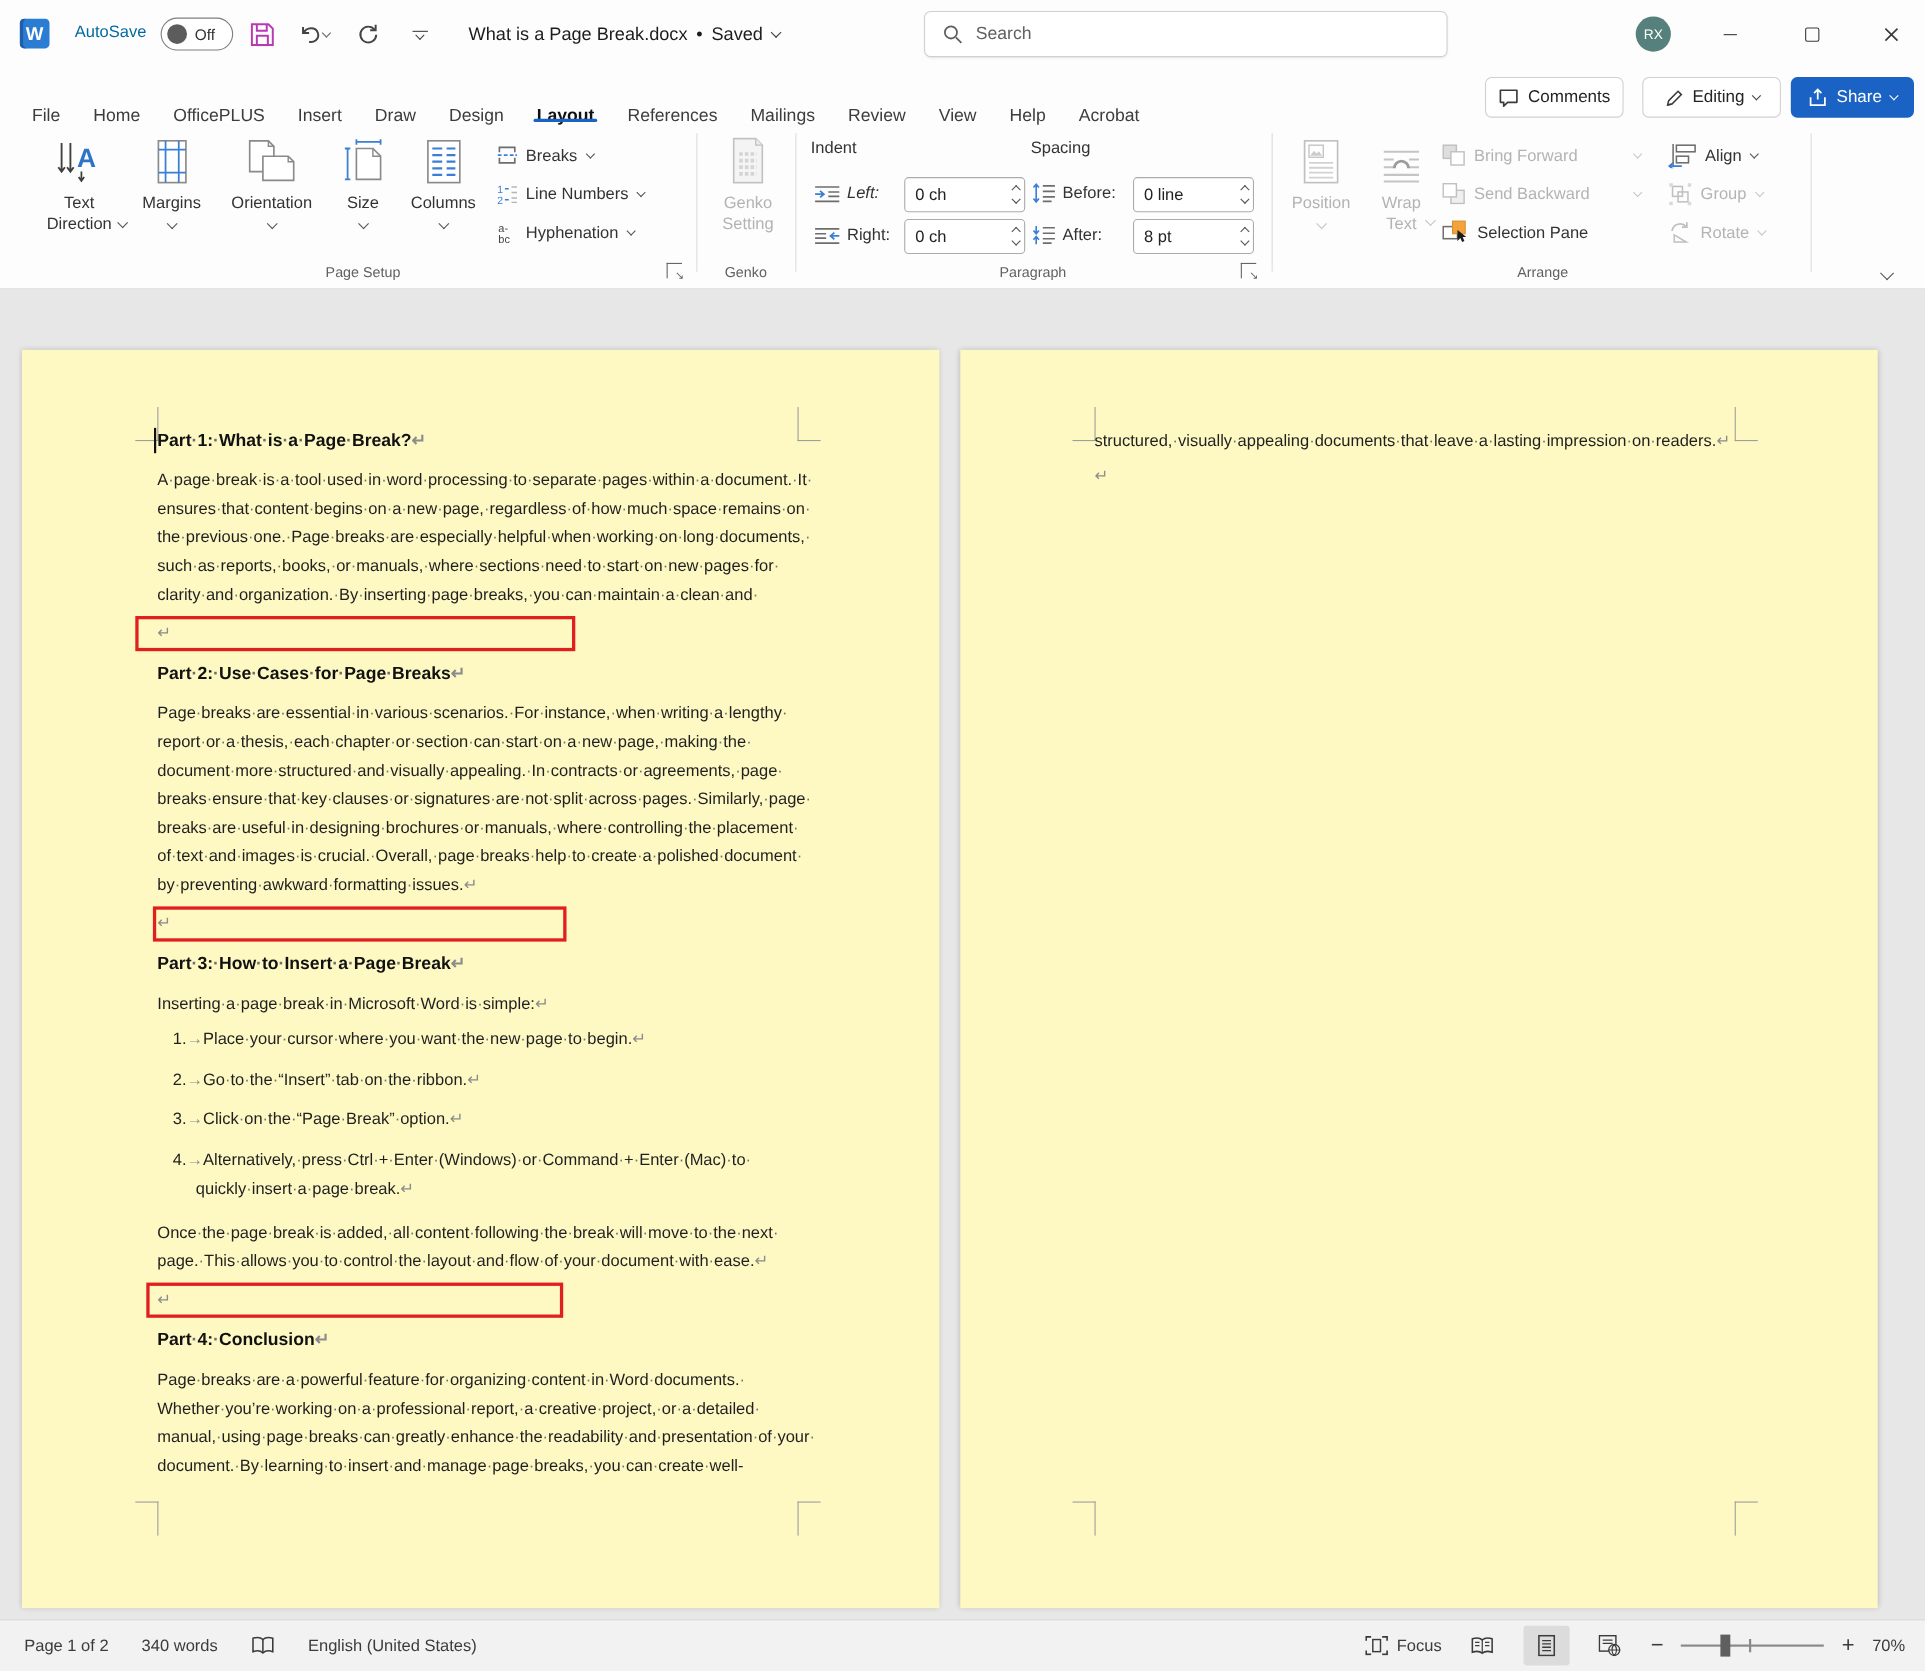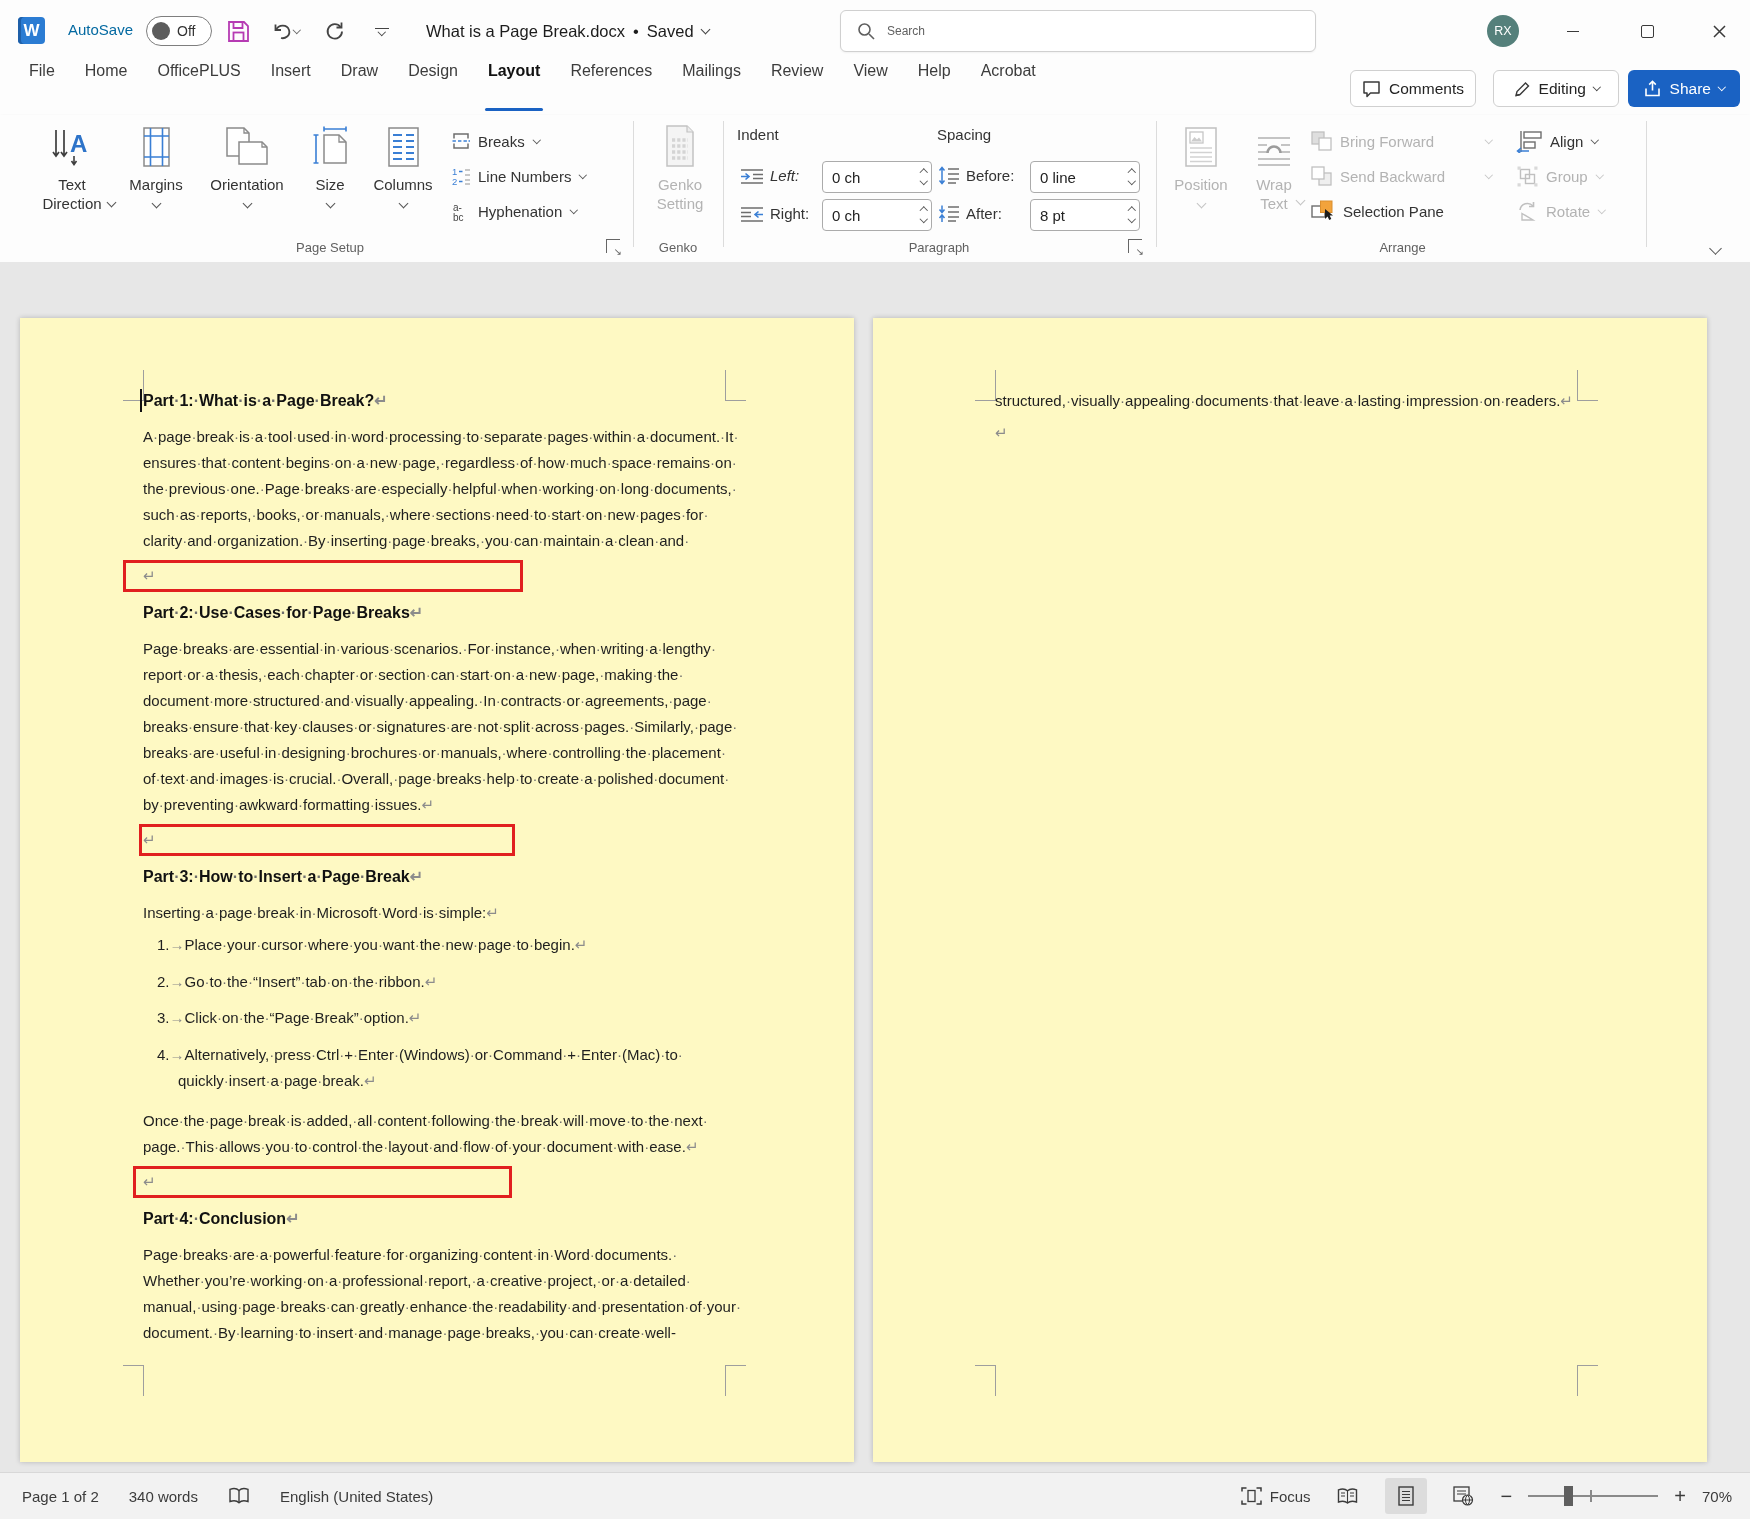--- a/index.html
+++ b/index.html
@@ -20,29 +20,29 @@
   .qbtn{position:absolute;top:15px;width:32px;height:32px;display:flex;align-items:center;justify-content:center;border-radius:4px;}
   .chev{display:inline-block;width:6px;height:6px;border-right:1.6px solid currentColor;border-bottom:1.6px solid currentColor;
         transform:rotate(45deg);margin-top:-3px;}
   .chev.up{transform:rotate(-135deg);margin-top:3px;}
   .chev.sm{width:4.5px;height:4.5px;}
   .qat-c{width:14px;border-top:1.6px solid #444;padding-top:3px;display:flex;justify-content:center;color:#444;}
   .title-group{position:absolute;left:426px;top:0;height:62px;display:flex;align-items:center;gap:8px;font-size:16.5px;color:#1c1c1c;}
   .searchbox{position:absolute;left:840px;top:10px;width:476px;height:42px;border:1px solid #d0d0d0;border-radius:6px;
              background:#fff;display:flex;align-items:center;gap:12px;padding-left:16px;box-sizing:border-box;
              box-shadow:0 1px 2px rgba(0,0,0,.05);}
-  .searchbox .ph{font-size:12px;color:#616161;}
+  .searchbox .ph{font-size:16px;color:#616161;}
   .avatar{position:absolute;left:1487px;top:15px;width:32px;height:32px;border-radius:50%;background:#55807b;color:#fff;
           font-size:12.5px;display:flex;align-items:center;justify-content:center;}
   .winbtn{position:absolute;top:10px;width:46px;height:42px;display:flex;align-items:center;justify-content:center;color:#3a3a3a;}
 
   
   .tabrow{position:absolute;left:0;top:62px;width:1750px;height:53px;background:#fdfdfd;}
   #tabs{position:absolute;left:14px;top:0;height:53px;display:flex;}
-  .tab{position:relative;height:53px;display:flex;align-items:flex-start;padding:0 15px;font-size:16px;color:#3c3c3c;cursor:default;}
+  .tab{position:relative;height:53px;display:flex;align-items:flex-end;padding:0 15px;font-size:16px;color:#3c3c3c;cursor:default;}
   .tab.active span{font-weight:bold;color:#111;}
   .tab-underline{position:absolute;left:12px;right:12px;bottom:4px;height:3.5px;background:#1a62c3;border-radius:2px;}
   .pillbtn{position:absolute;top:8px;height:37px;border:1px solid #d0d0d0;border-radius:6px;background:#fff;
            display:flex;align-items:center;justify-content:center;gap:8px;font-size:15.5px;color:#242424;box-sizing:border-box;}
   .sharebtn{position:absolute;top:8px;height:37px;border-radius:6px;background:#1a62c3;color:#fff;
             display:flex;align-items:center;justify-content:center;gap:8px;font-size:15.5px;}
 
   
   .ribbon{position:absolute;left:0;top:115px;width:1750px;height:147px;background:#fdfdfd;
           border-bottom:1px solid #cfcfcf;box-shadow:0 1px 3px rgba(0,0,0,.07);}

